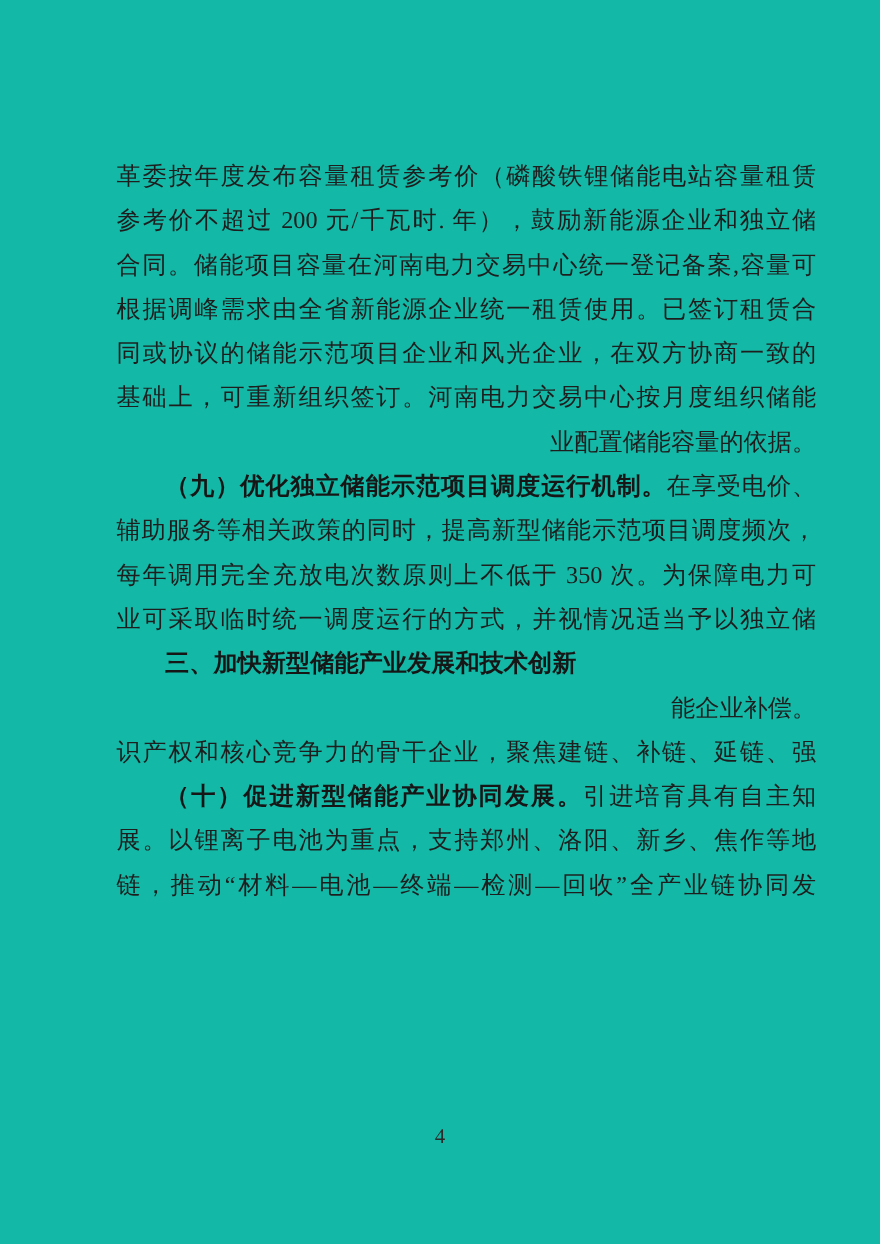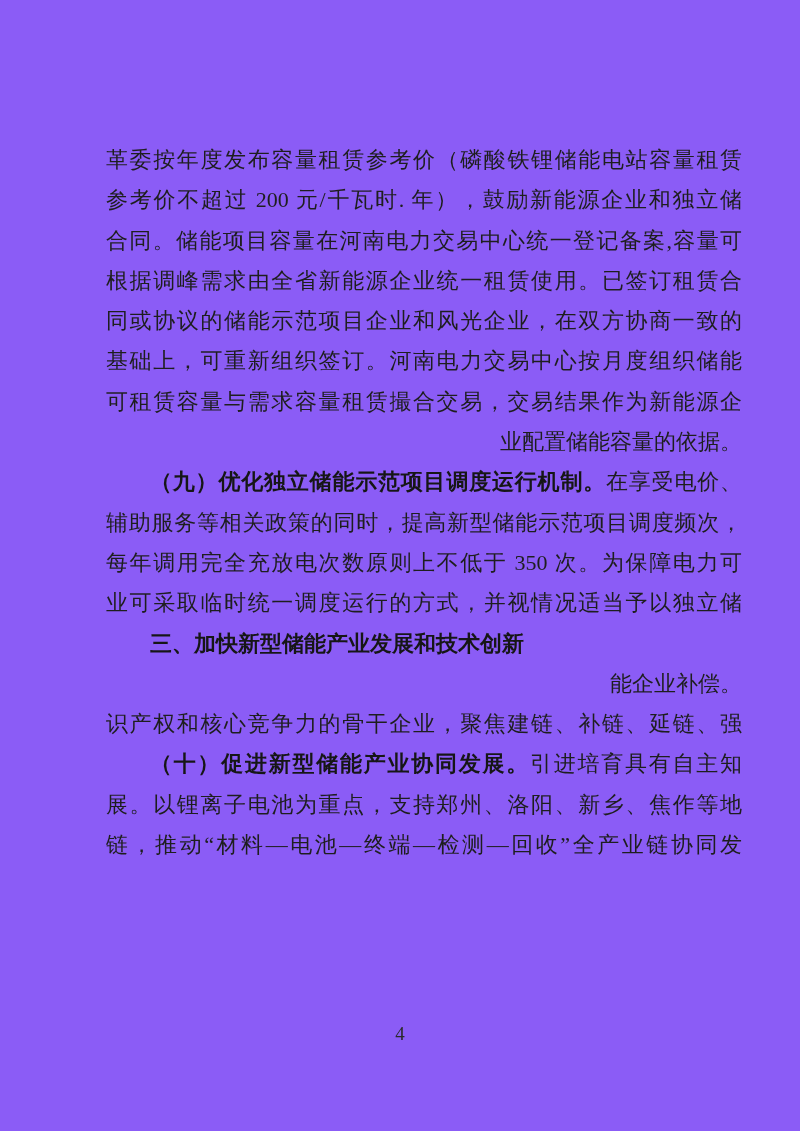--- a/index.html
+++ b/index.html
@@ -8,21 +8,21 @@
     position: relative;
     width: 800px;
     height: 1131px;
     background: #fefefe;
     font-family: "Liberation Serif", serif;
     overflow: hidden;
   }
   .page {
     position: absolute;
     inset: 0;
-    background: #8b5cf6;
+    background: #14b8a6;
   }
   .text-block {
     position: absolute;
     left: 106px;
     top: 140px;
     width: 636px;
     font-size: 22px;
     line-height: 40.3px;
     color: #1e1e1e;
     letter-spacing: 0;
@@ -65,21 +65,20 @@
 <body>
 
 <div class="page">
   <div class="text-block">
       <div class="line fill"><span class="seg">革委按年度发布容量租赁参考价（磷酸铁锂储能电站容量租赁</span></div>
       <div class="line fill"><span class="seg">参考价不超过 200 元/千瓦时. 年），鼓励新能源企业和独立储</span></div>
       <div class="line fill"><span class="seg">合同。储能项目容量在河南电力交易中心统一登记备案,容量可</span></div>
       <div class="line fill"><span class="seg">根据调峰需求由全省新能源企业统一租赁使用。已签订租赁合</span></div>
       <div class="line fill"><span class="seg">同或协议的储能示范项目企业和风光企业，在双方协商一致的</span></div>
       <div class="line fill"><span class="seg">基础上，可重新组织签订。河南电力交易中心按月度组织储能</span></div>
-      <div class="line fill"><span class="seg">可租赁容量与需求容量租赁撮合交易，交易结果作为新能源企</span></div>
       <div class="line end"><span class="seg">业配置储能容量的依据。</span></div>
       <div class="line fill-indent"><span class="seg bold">（九）优化独立储能示范项目调度运行机制。</span><span class="seg">在享受电价、</span></div>
       <div class="line fill"><span class="seg">辅助服务等相关政策的同时，提高新型储能示范项目调度频次，</span></div>
       <div class="line fill"><span class="seg">每年调用完全充放电次数原则上不低于 350 次。为保障电力可</span></div>
       <div class="line fill"><span class="seg">业可采取临时统一调度运行的方式，并视情况适当予以独立储</span></div>
       <div class="line heading-indent"><span class="seg bold">三、加快新型储能产业发展和技术创新</span></div>
       <div class="line end"><span class="seg">能企业补偿。</span></div>
       <div class="line fill"><span class="seg">识产权和核心竞争力的骨干企业，聚焦建链、补链、延链、强</span></div>
       <div class="line fill-indent"><span class="seg bold">（十）促进新型储能产业协同发展。</span><span class="seg">引进培育具有自主知</span></div>
       <div class="line fill"><span class="seg">展。以锂离子电池为重点，支持郑州、洛阳、新乡、焦作等地</span></div>

